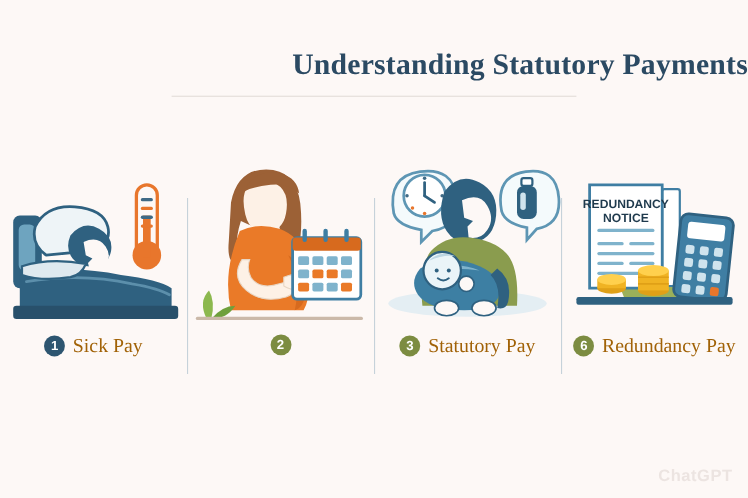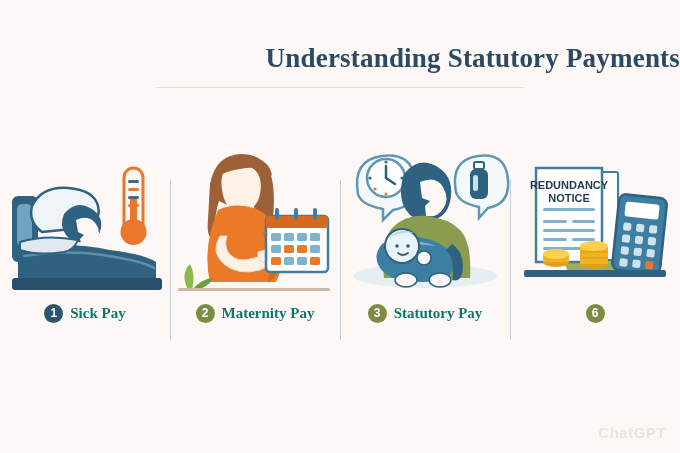--- a/index.html
+++ b/index.html
@@ -87,23 +87,23 @@
     color: #ffffff;
     font-family: "Liberation Sans", sans-serif;
     font-size: 12px;
     font-weight: bold;
     line-height: 19px;
     text-align: center;
     flex: 0 0 auto;
   }
   .caption-label {
     font-family: "Liberation Serif", serif;
-    font-weight: bold;
-    font-size: 15px;
-    color: #0f766e;
+    font-weight: normal;
+    font-size: 18px;
+    color: #a16207;
     white-space: nowrap;
   }
 
   
   #watermark {
     position: absolute;
     right: 14px;
     bottom: 12px;
     font-family: "Liberation Sans", sans-serif;
     font-size: 15px;
@@ -201,21 +201,20 @@
         </g>
 
         <path d="M18 150 q-8 -16 2 -26 q6 10 2 26 z" fill="#8cb84e"></path>
         <path d="M22 150 q10 -12 22 -12 q-8 12 -22 12 z" fill="#6fa03c"></path>
 
         <rect x="8" y="148" width="152" height="3" rx="1.5" fill="#cbb9a9"></rect>
       </svg>
     </div>
     <div class="caption">
       <span class="badge" style="background:#7c8c41">2</span>
-      <span class="caption-label">Maternity Pay</span>
     </div>
   </div>
 
   <div class="panel">
     <div class="art">
       <svg viewBox="0 0 170 162" width="170" height="162">
 
         <ellipse cx="85" cy="136" rx="72" ry="12" fill="#e4eef3"></ellipse>
 
         <path d="M18 54 q-6 -34 24 -38 q30 -4 33 24 q3 26 -22 30 l-10 10 l0 -11 q-22 -4 -25 -15 z" fill="#f4fafc" stroke="#5e96b4" stroke-width="2.5"></path>
@@ -317,18 +316,19 @@
             <rect x="126" y="120" width="8" height="8" rx="2"></rect>
           </g>
           <rect x="139" y="120" width="8" height="8" rx="2" fill="#e8762c"></rect>
         </g>
 
         <rect x="14" y="130" width="142" height="7" rx="2" fill="#2f6180"></rect>
       </svg>
     </div>
     <div class="caption">
       <span class="badge" style="background:#7c8c41">6</span>
+      <span class="caption-label">Redundancy Pay</span>
     </div>
   </div>
 
 </div>
 
 <div id="watermark">ChatGPT</div>
 
 </body></html>

